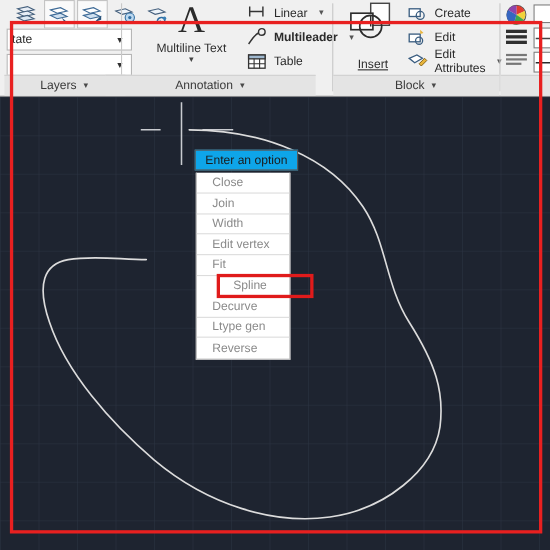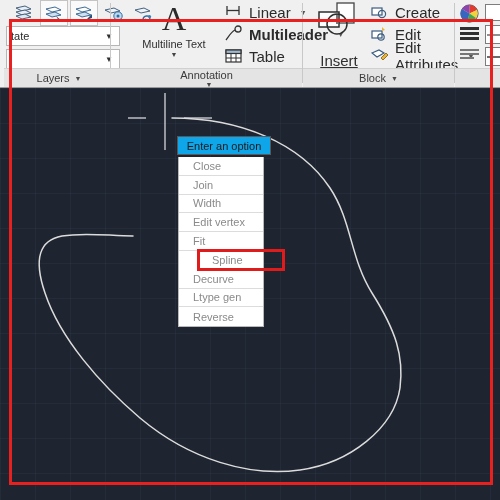--- a/index.html
+++ b/index.html
@@ -64,31 +64,31 @@
   .big-glyph {
     font-size: 34px; line-height: 36px; color: #2b2b2b;
     font-family: "Liberation Serif", serif;
   }
   .big-label { font-size: 11px; color: #2f2f2f; margin-top: 1px; }
   .big-caret { font-size: 7px; color: #444; margin-top: 1px; }
   .small-row {
     position: absolute; left: 112px; height: 22px;
     display: flex; align-items: center; gap: 6px;
   }
-  .small-row .sr-label { font-size: 15px; color: #2b2b2b; }
+  .small-row .sr-label { font-size: 11px; color: #2b2b2b; }
   .small-row .sr-caret { font-size: 7px; color: #555; margin-left: 3px; }
   .mini-ico { width: 19px; height: 18px; position: relative; }
 
   
   #panel-block { left: 304px; width: 150px; }
   .insert-btn {
     position: absolute; left: 4px; top: 1px; width: 62px; height: 66px;
     display: flex; flex-direction: column; align-items: center;
   }
-  .insert-label { font-size: 15px; color: #2f2f2f; margin-top: 3px; text-decoration: underline; }
+  .insert-label { font-size: 11px; color: #2f2f2f; margin-top: 3px; text-decoration: underline; }
 
   
   #panel-props { left: 456px; width: 44px; }
   .swatch-box {
     position: absolute; border: 1px solid #7d7d7d; background: #fff;
   }
   .lw-stack { position: absolute; display: flex; flex-direction: column; gap: 2px; }
   .lw-bar { background: #303030; }
 
   
@@ -311,21 +311,21 @@
 
       <div class="panel-sep" style="left:110px;"></div>
       <div class="panel-sep" style="left:302px;"></div>
       <div class="panel-sep" style="left:454px;"></div>
     </div>
 
     <div class="panel-title" id="title-layers" style="left:4px; width:110px;align-items:center;">
       <span>Layers</span>
       <span class="caret">▼</span>
     </div>
-    <div class="panel-title" style="left:111px; width:191px;flex-direction:column;">
+    <div class="panel-title" style="left:96px; width:191px;">
       <span>Annotation</span>
       <span class="caret">▼</span>
     </div>
     <div class="panel-title" style="left:303px; width:151px;">
       <span>Block</span>
       <span class="caret">▼</span>
     </div>
     <div class="panel-title" style="left:455px; width:45px;"></div>
   </div>
 

